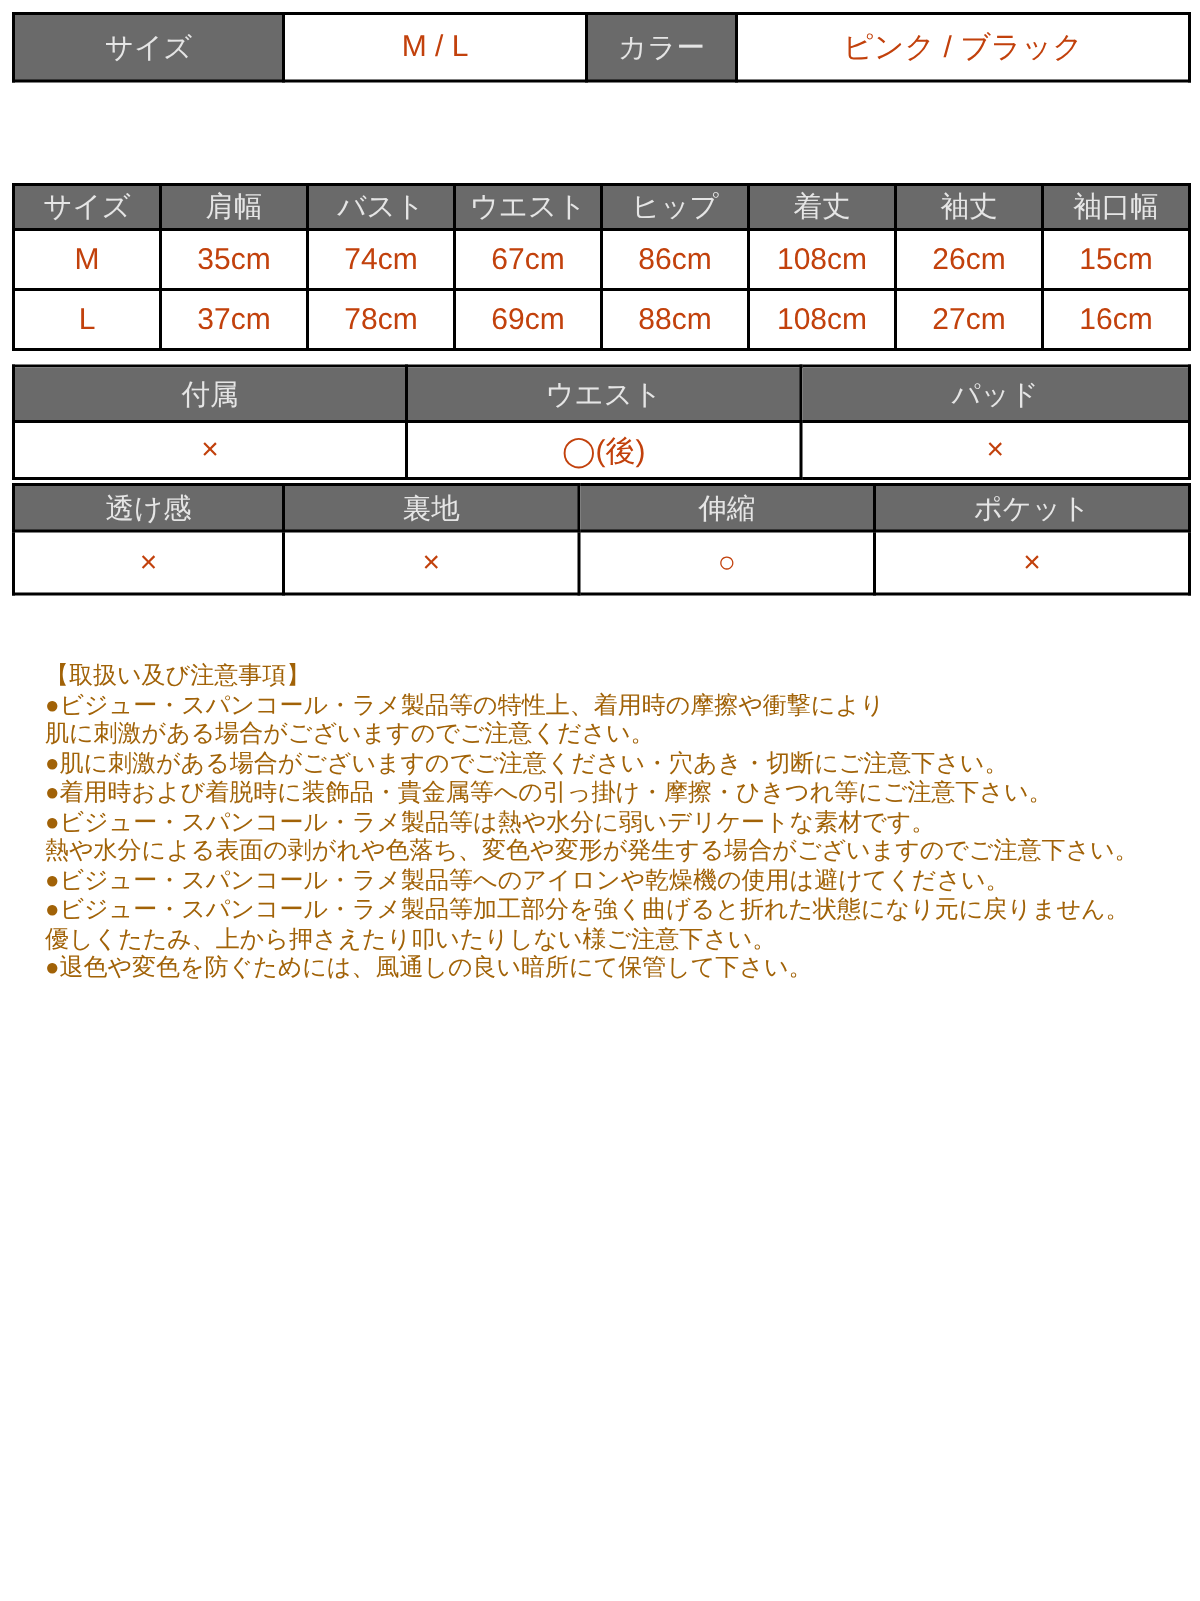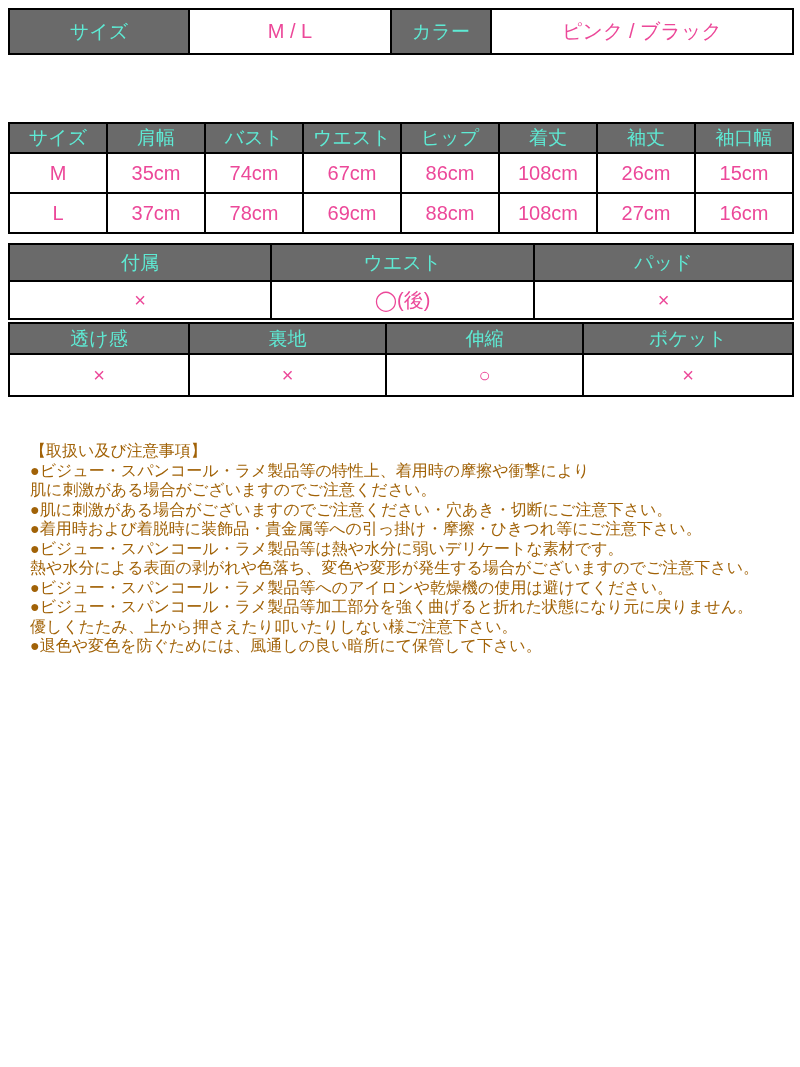--- a/index.html
+++ b/index.html
@@ -25,27 +25,27 @@
   table.t th, table.t td {
     border: 2px solid #000000;
     text-align: center;
     vertical-align: middle;
     padding: 0;
     overflow: hidden;
     white-space: pre-wrap;
   }
   table.t th {
     background: #6a6a6a;
-    color: #5eead4;
+    color: #e5e5e5;
     font-weight: normal;
     font-size: 19px;
   }
   table.t td {
     background: #ffffff;
-    color: #ec4899;
+    color: #c2410c;
     font-size: 20px;
   }
   .t1 { top: 8px; }
   .t1 tr.r1 { height: 45px; }
   .t1 tr.r2 { height: 50px; }
 
   .t2 { top: 122px; }
   .t2 tr.head { height: 30px; }
   .t2 tr.data { height: 40px; }
 

